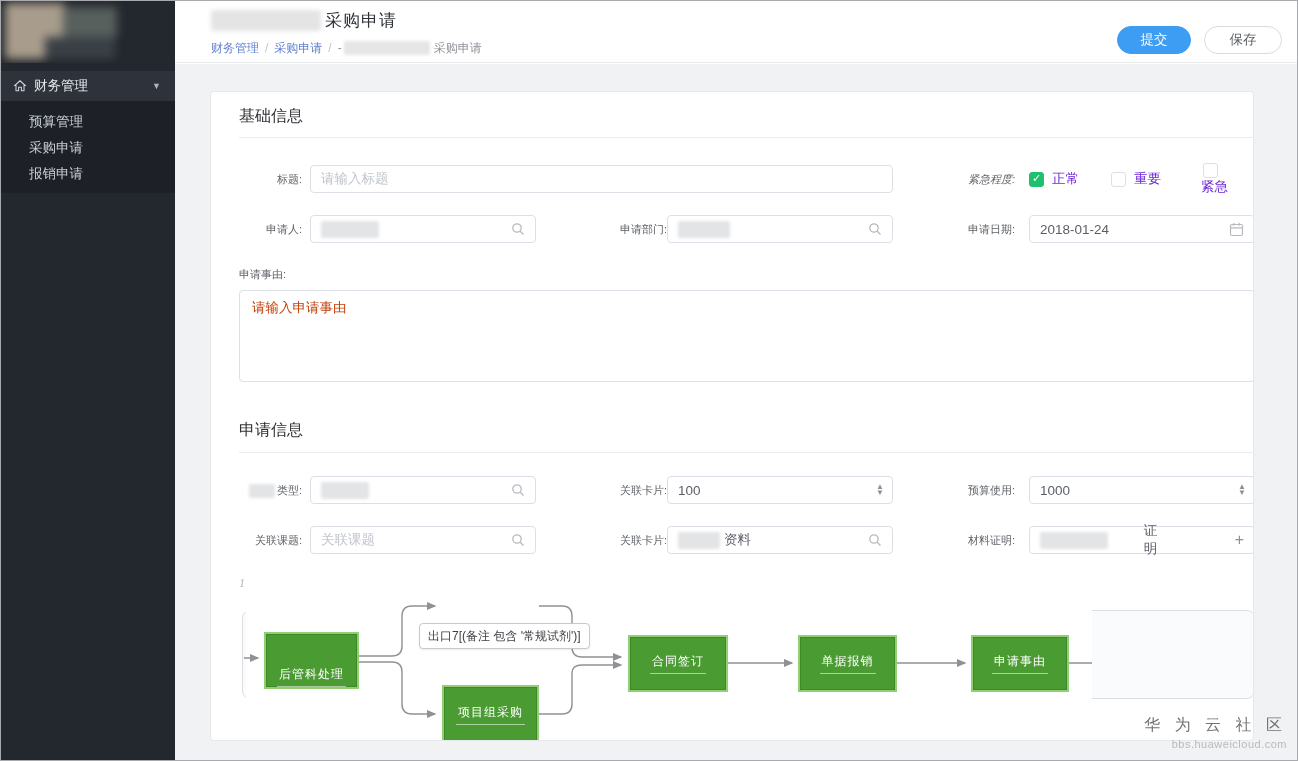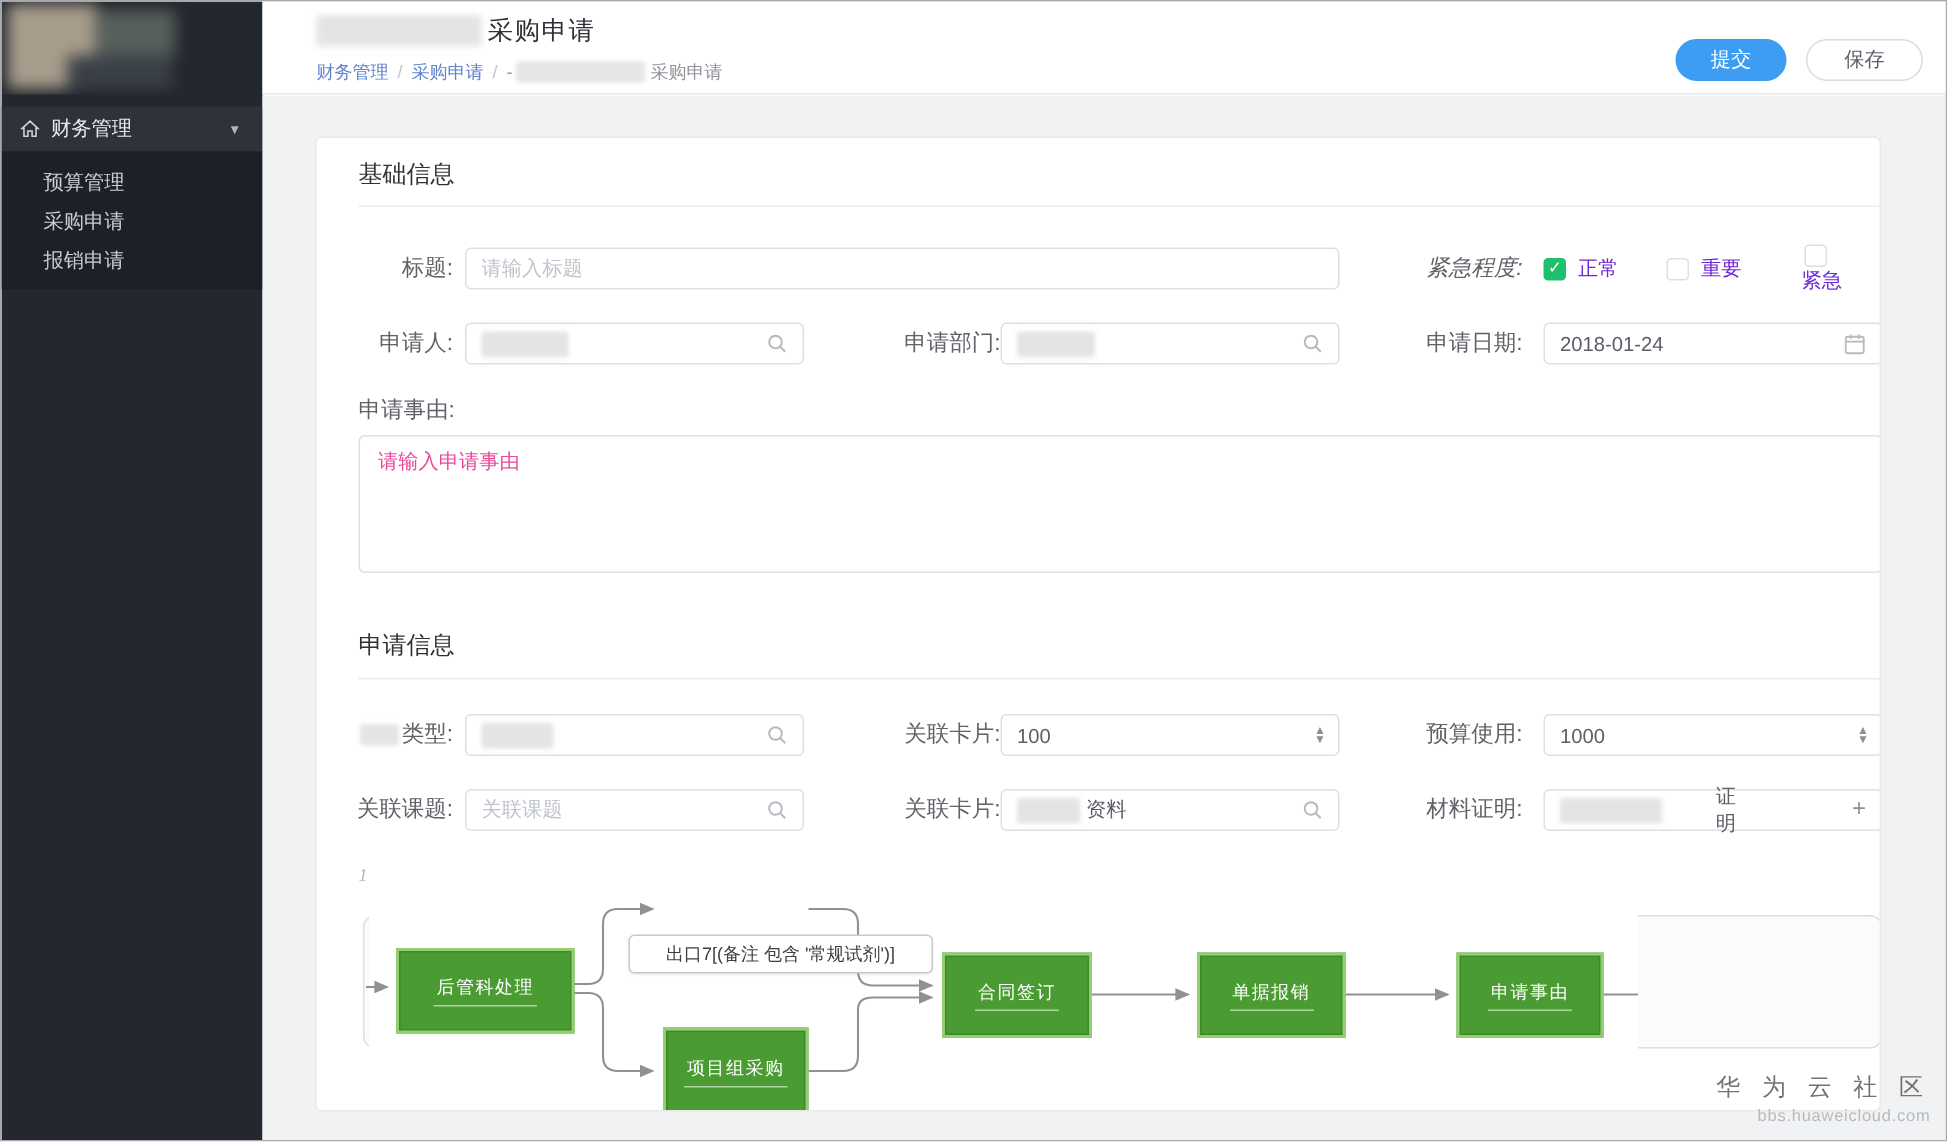--- a/index.html
+++ b/index.html
@@ -35,47 +35,47 @@
   .btn-submit { left:942px; width:74px; background:#3d9df3; border:1px solid #3d9df3; color:#fff; }
   .btn-save { left:1029px; width:78px; background:#fff; border:1px solid #d9dcde; color:#5a5e66; }
 
   
   .content { position:absolute; left:174px; top:63px; width:1124px; height:698px; background:#f1f2f3; }
   .panel { position:absolute; left:35px; top:27px; width:1044px; height:650px; background:#fff; border:1px solid #e6e8ea; border-radius:4px; overflow:hidden; }
 
   .sec-title { position:absolute; font-size:16px; color:#303136; }
   .sec-div { position:absolute; left:28px; width:1016px; height:1px; background:#ececee; }
 
-  .flabel { position:absolute; height:28px; line-height:28px; font-size:15px; color:#5f6368; text-align:right; }
+  .flabel { position:absolute; height:28px; line-height:28px; font-size:11px; color:#5f6368; text-align:right; }
   .flabel-left { text-align:left; }
 
   .inp { position:absolute; height:28px; border:1px solid #dcdfe6; border-radius:4px; background:#fff; display:flex; align-items:center; padding:0 10px; font-size:13.5px; color:#5a5e66; }
   .inp .ph { color:#c0c4cc; }
   .inp .grow { flex:1; }
   .inp .redact { display:inline-block; height:17px; background:#e3e4e6; filter:blur(1.5px); border-radius:2px; }
   .inp svg { flex:none; }
   .spin { display:flex; flex-direction:column; align-items:center; line-height:6px; font-size:8px; color:#8a9096; margin-right:-2px; }
   .plus { font-size:16px; color:#8b9096; line-height:14px; }
-  .txtarea { position:absolute; border:1px solid #dcdfe6; border-radius:4px; background:#fff; font-size:13.5px; color:#ec4899; padding:8px 12px; }
+  .txtarea { position:absolute; border:1px solid #dcdfe6; border-radius:4px; background:#fff; font-size:13.5px; color:#c2410c; padding:8px 12px; }
 
   .cbgroup { position:absolute; top:73px; height:28px; display:flex; align-items:center; }
   .cbitem { display:flex; align-items:center; margin-right:32px; cursor:pointer; }
   .cbbox { width:15px; height:15px; border-radius:3px; border:1px solid #dcdfe6; background:#fff; position:relative; }
   .cbbox.on { background:#1ec06d; border-color:#1ec06d; }
   .cbbox.on::after { content:"✓"; position:absolute; left:2px; top:-1px; color:#fff; font-size:11px; font-weight:bold; }
   .cblabel { font-size:13.5px; color:#6d28d9; margin-left:8px; }
 
   
   .flow-marker { position:absolute; left:28px; top:484px; font-size:12px; color:#b4b7ba; font-family:"Liberation Serif","DejaVu Serif",serif; font-style:italic; }
   .flow-box { position:absolute; left:31px; top:518px; width:1013px; height:89px; border:1px solid #dcdee1; border-radius:8px; background:#fafbfc; }
   .flow-canvas { position:absolute; left:35px; top:478px; width:846px; height:172px; background:#fff; }
   .flow-svg { position:absolute; left:31px; top:478px; width:850px; height:172px; }
   .flow-node { position:absolute; background:#4b9b33; border:2px solid #94ce74; box-shadow:inset 0 0 0 1px #3c8a27; display:flex; align-items:center; justify-content:center; color:#fff; font-size:12px; cursor:pointer; }
   .flow-node span { border-bottom:1px solid rgba(255,255,255,.55); padding:0 2px 3px 2px; letter-spacing:1px; }
-  .flow-tip { position:absolute; left:208px; top:531px; height:26px; background:#fff; border:1px solid #c9c9c9; border-radius:4px; box-shadow:0 1px 2px rgba(0,0,0,.08); font-size:12px; color:#3c3f44; line-height:24px; padding:0 24px; white-space:nowrap; z-index:5; }
+  .flow-tip { position:absolute; left:208px; top:531px; height:26px; background:#fff; border:1px solid #c9c9c9; border-radius:4px; box-shadow:0 1px 2px rgba(0,0,0,.08); font-size:12px; color:#3c3f44; line-height:24px; padding:0 8px; white-space:nowrap; z-index:5; }
 
   
   .wm { position:absolute; right:12px; bottom:12px; text-align:right; }
   .wm .l1 { font-size:16px; color:#737373; letter-spacing:5px; }
   .wm .l2 { font-size:11px; color:#b6babf; margin-top:2px; letter-spacing:.5px; }
 </style>
 </head>
 <body>
 
 <div class="frame">
@@ -258,21 +258,21 @@
           <path d="M117,86 H150 Q160,86 160,76 V46 Q160,36 170,36 H193" marker-end="url(#ah)"></path>
           <path d="M117,92 H150 Q160,92 160,102 V134 Q160,144 170,144 H193" marker-end="url(#ah)"></path>
           <path d="M297,36 H320 Q330,36 330,46 V77 Q330,87 340,87 H379" marker-end="url(#ah)"></path>
           <path d="M297,144 H320 Q330,144 330,134 V103 Q330,95 340,95 H379" marker-end="url(#ah)"></path>
           <path d="M486,93 H550" marker-end="url(#ah)"></path>
           <path d="M655,93 H723" marker-end="url(#ah)"></path>
           <path d="M827,93 H850"></path>
         </g>
       </svg>
 
-      <div class="flow-node" style="left:53px; top:540px; width:119px; height:57px;">
+      <div class="flow-node" style="left:53px; top:540px; width:95px; height:57px;align-items:flex-end;">
         <span>后管科处理</span>
       </div>
       <div class="flow-node" style="left:231px; top:593px; width:97px; height:59px;">
         <span>项目组采购</span>
       </div>
       <div class="flow-node" style="left:417px; top:543px; width:100px; height:57px;">
         <span>合同签订</span>
       </div>
       <div class="flow-node" style="left:587px; top:543px; width:99px; height:57px;">
         <span>单据报销</span>

